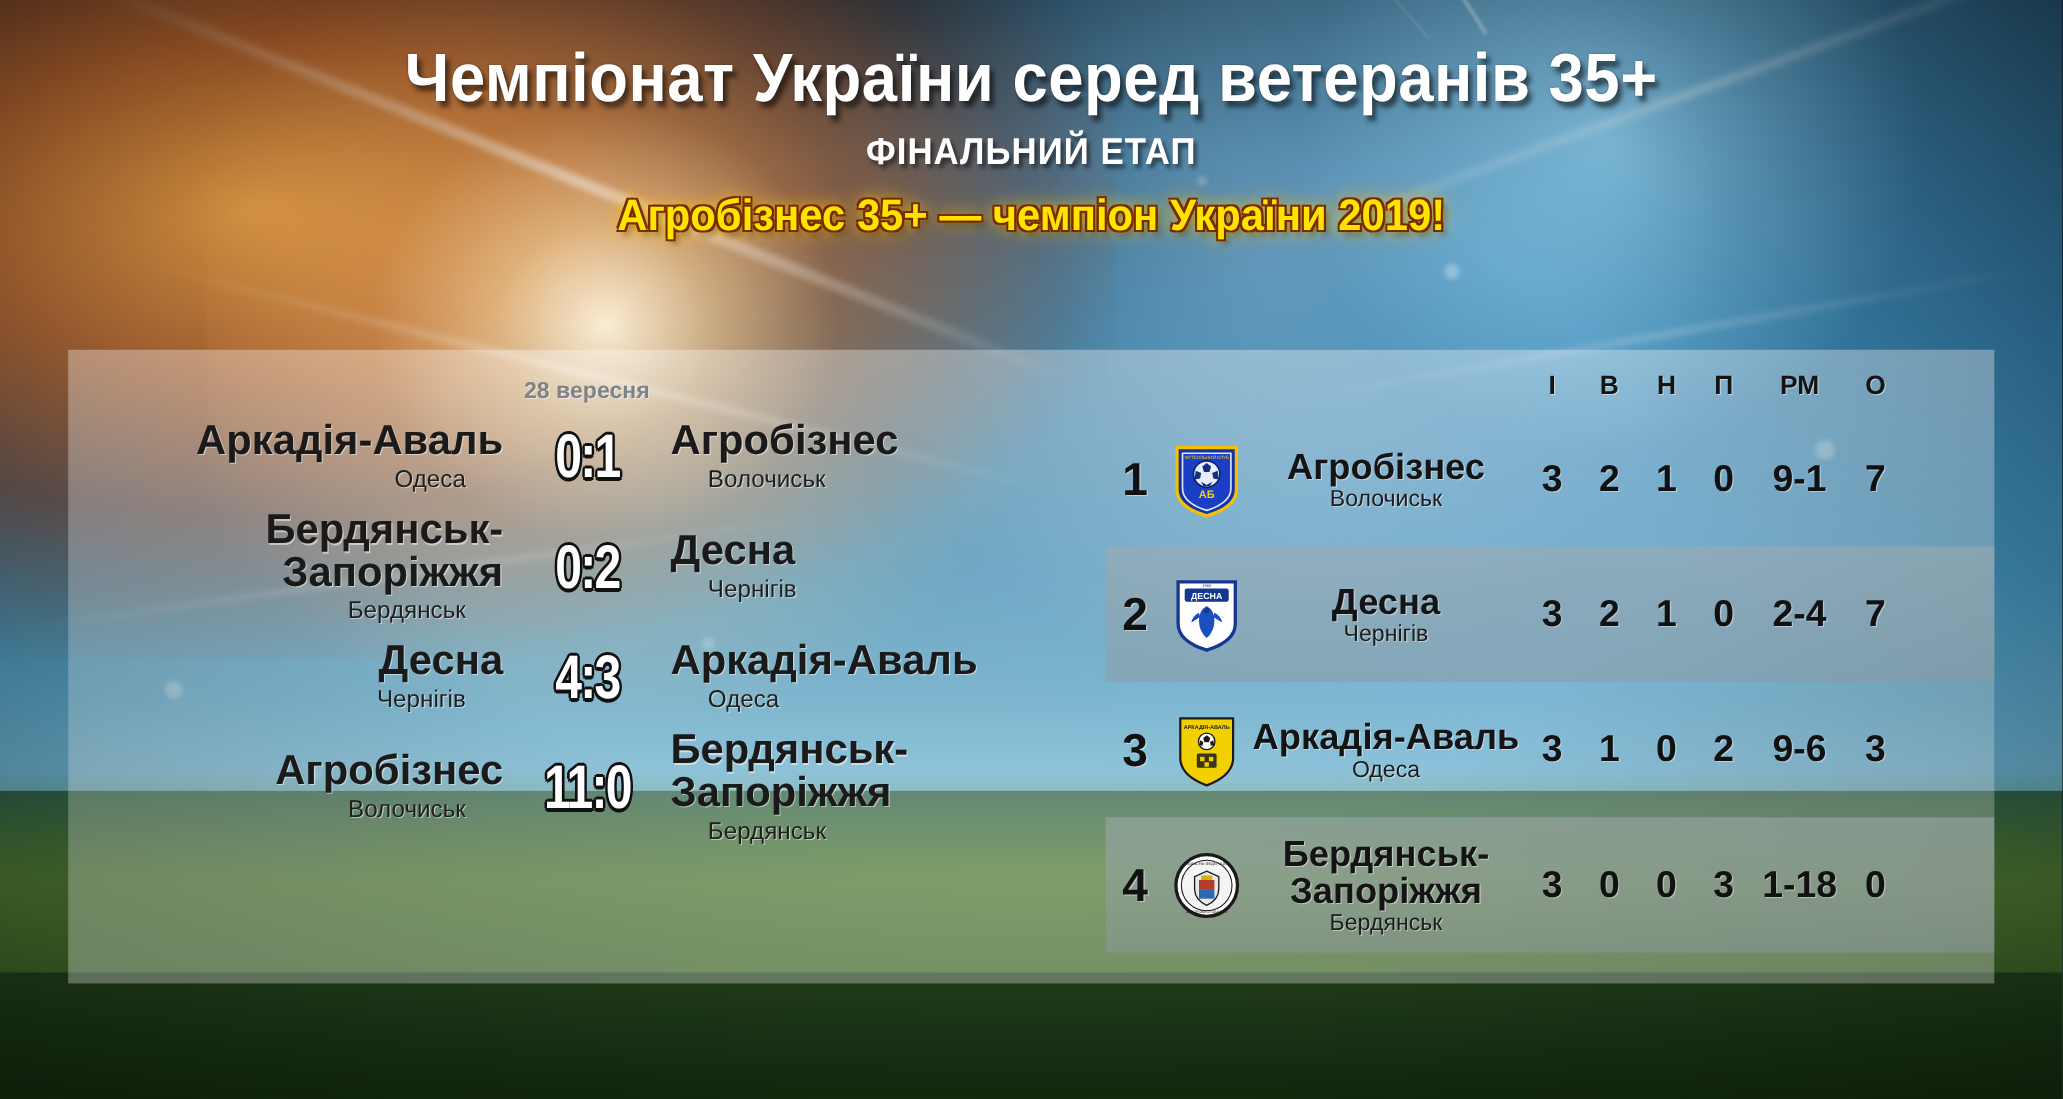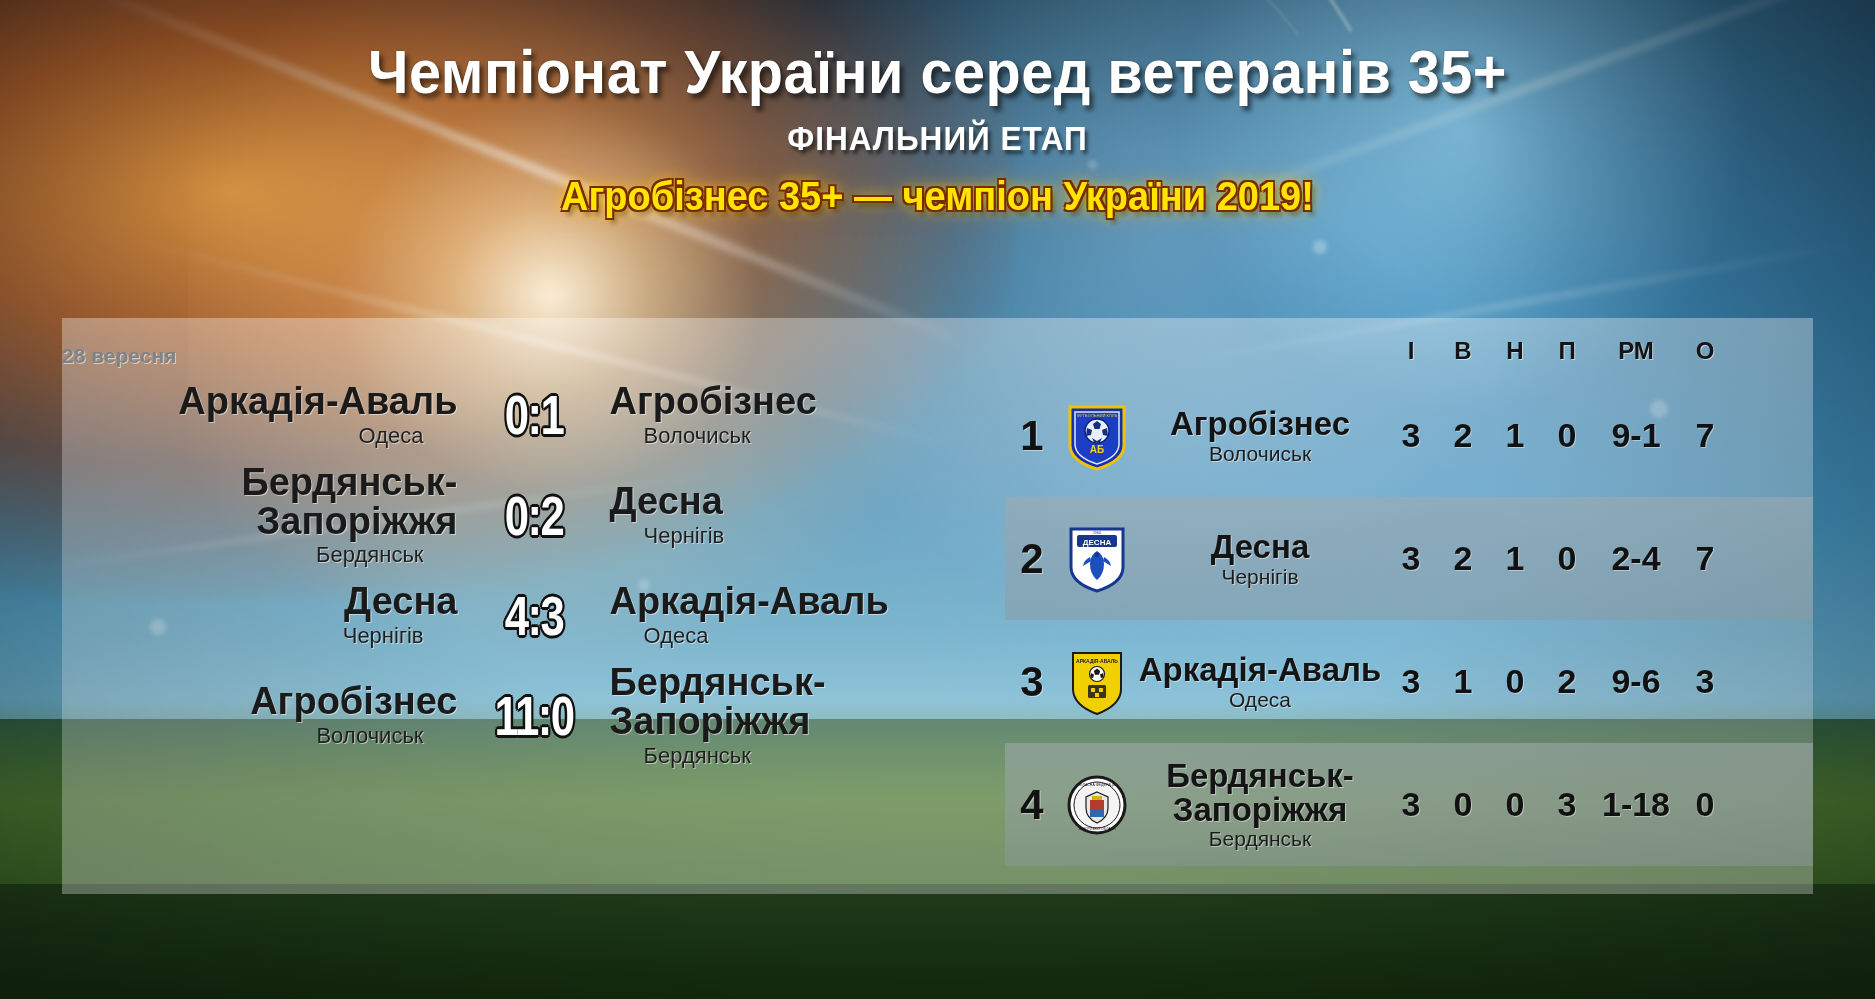--- a/index.html
+++ b/index.html
@@ -92,21 +92,21 @@
   .panel{
     position:absolute;z-index:4;
     background:linear-gradient(180deg,rgba(255,255,255,.34) 0%,rgba(255,255,255,.22) 55%,rgba(255,255,255,.30) 100%);
   }
   .panel-left{left:62px;top:318px;width:943px;height:576px;}
   .panel-right{left:1005px;top:318px;width:808px;height:576px;}
 
   
   .fixtures{position:absolute;left:62px;top:318px;width:943px;height:576px;z-index:6;}
   .date-label{
-    font-size:21px;font-weight:bold;color:#7e8388;
+    text-align:center;font-size:21px;font-weight:bold;color:#7e8388;
     text-shadow:1px 1px 0 rgba(255,255,255,.55);
   }
   .d1{margin-top:26px;}
   .d2{margin-top:28px;}
   .match{
     display:flex;align-items:center;justify-content:center;
     margin-top:14px;padding:0 12px;
   }
   .m-team{width:375px;}
   .m-team.left{text-align:right;padding-right:16px;}

